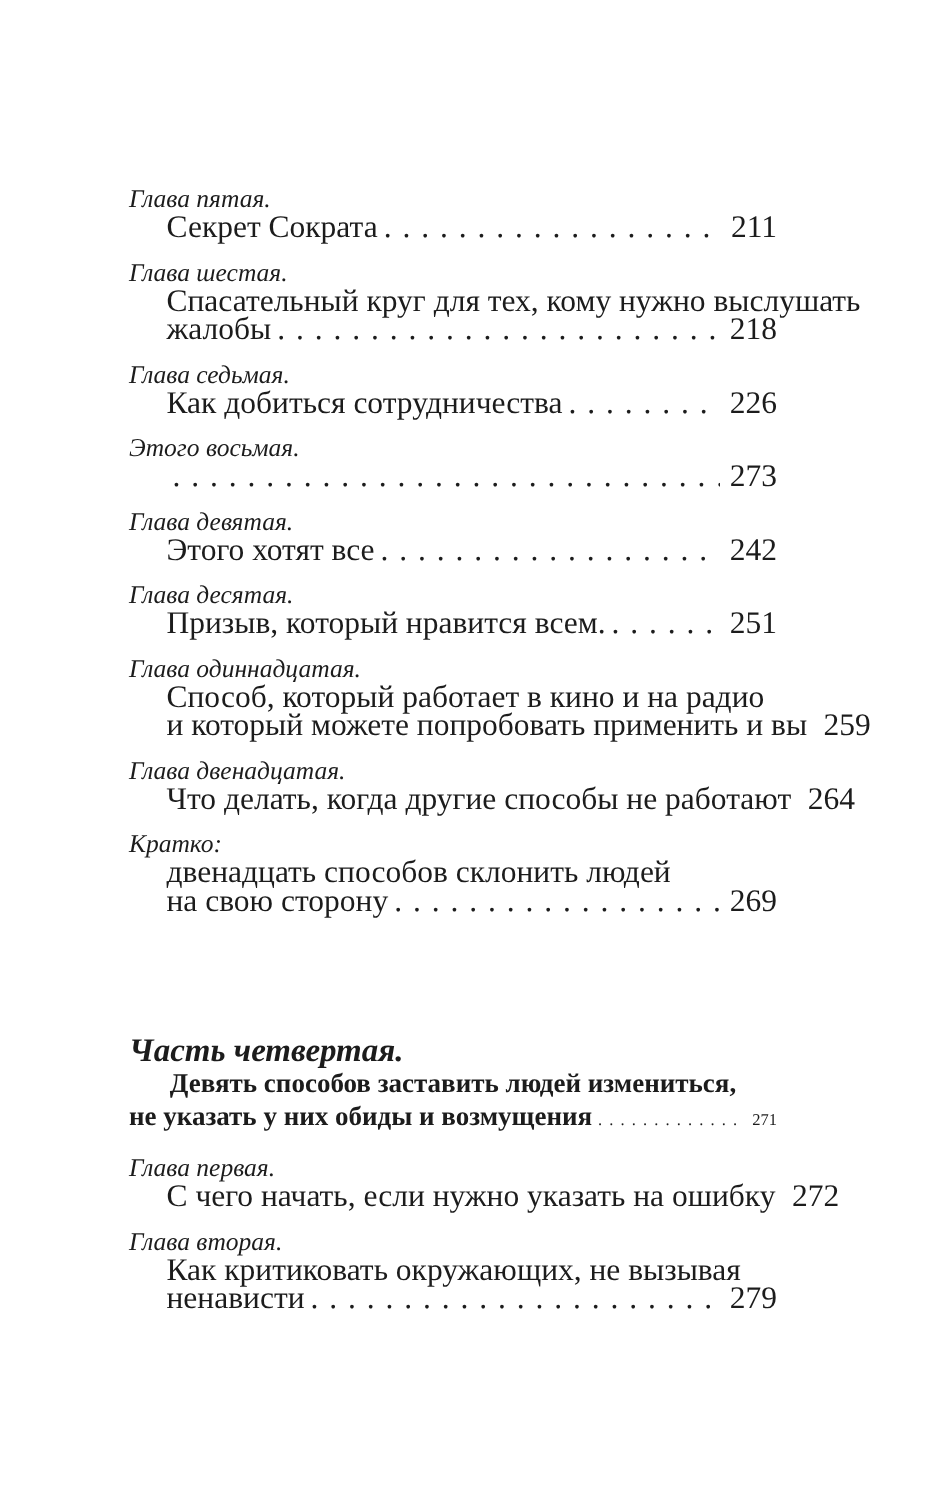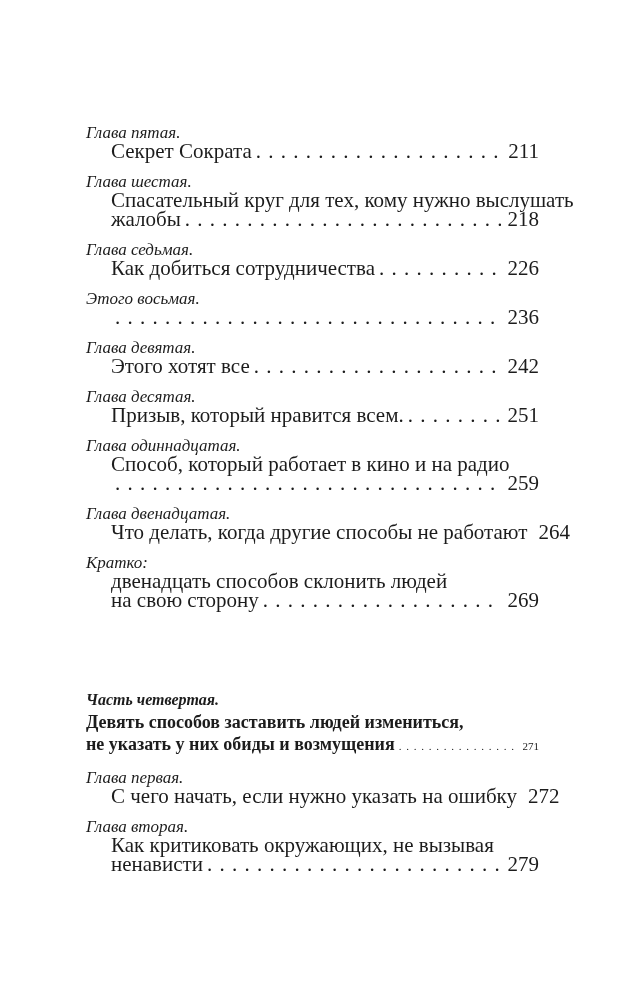--- a/index.html
+++ b/index.html
@@ -4,21 +4,21 @@
 <style>
   html,body { margin:0; padding:0; }
   .book-page {
     width:619px; height:1000px;
     background:#ffffff;
     font-family:"Liberation Serif", serif;
     color:#1c1c1c;
     overflow:hidden;
     position:relative;
   }
-  .toc { padding:123px 80px 0 86px; }
+  .toc { padding:123px 101px 0 86px; }
   .entry { margin-bottom:11px; }
   .heading {
     font-style:italic;
     font-size:17px; line-height:19px;
     white-space:nowrap;
   }
   .line {
     display:flex; align-items:baseline;
     font-size:21px; line-height:19px;
     padding-left:25px;
@@ -28,24 +28,24 @@
     flex:1 1 auto; overflow:hidden; white-space:nowrap;
     margin-left:4px; min-width:0;
   }
   .dots::after {
     content:". . . . . . . . . . . . . . . . . . . . . . . . . . . . . . . . . . . . . . . . . . . . . . . . . . . . . . . . . . . .";
     word-spacing:2px;
   }
   .pg { padding-left:7px; text-align:right; white-space:nowrap; }
   
   .entry.part { margin-top:79px; }
-  .entry.part .heading { font-weight:bold; font-size:16px; line-height:22px; }
+  .entry.part .heading { font-weight:bold; font-size:22px; line-height:22px; }
   .entry.part .line {
     padding-left:0; font-weight:bold;
-    font-size:18px; line-height:22px;
+    font-size:18px; line-height:22px;justify-content:center;
   }
   .entry.part .dots, .entry.part .pg { font-weight:normal; font-size:11px; }
 </style>
 </head>
 <body>
 
 <div class="book-page">
   <div class="toc">
 
     <div class="entry">
@@ -75,21 +75,21 @@
         <span class="txt">Как добиться сотрудничества</span>
         <span class="dots"></span>
         <span class="pg">226</span>
       </div>
     </div>
 
     <div class="entry">
       <div class="heading">Этого восьмая.</div>
       <div class="line">
         <span class="dots"></span>
-        <span class="pg">236</span>
+        <span class="pg">273</span>
       </div>
     </div>
 
     <div class="entry">
       <div class="heading">Глава девятая.</div>
       <div class="line">
         <span class="txt">Этого хотят все</span>
         <span class="dots"></span>
         <span class="pg">242</span>
       </div>
@@ -103,20 +103,21 @@
         <span class="pg">251</span>
       </div>
     </div>
 
     <div class="entry">
       <div class="heading">Глава одиннадцатая.</div>
       <div class="line">
         <span class="txt">Способ, который работает в кино и на радио</span>
       </div>
       <div class="line">
+        <span class="txt">и который можете попробовать применить и вы</span>
         <span class="dots"></span>
         <span class="pg">259</span>
       </div>
     </div>
 
     <div class="entry">
       <div class="heading">Глава двенадцатая.</div>
       <div class="line">
         <span class="txt">Что делать, когда другие способы не работают</span>
         <span class="dots"></span>

